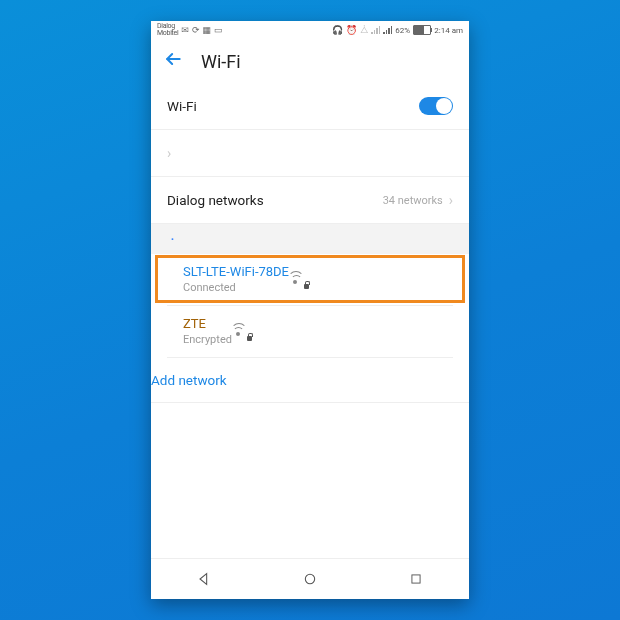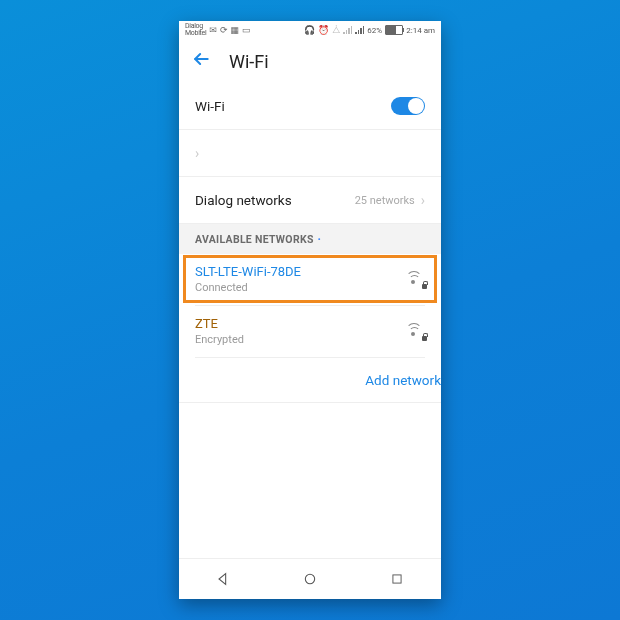--- a/index.html
+++ b/index.html
@@ -1,17 +1,17 @@
 <!DOCTYPE html>
 <html><head>
 <meta charset="utf-8">
 <style>
   html,body{margin:0;padding:0;width:620px;height:620px;font-family:-apple-system,BlinkMacSystemFont,"Segoe UI",Roboto,Helvetica,Arial,sans-serif;overflow:hidden;}
   .bg{width:620px;height:620px;background:linear-gradient(160deg,#0a8fd9 0%,#0b88d8 25%,#0c7fd6 55%,#0d78d4 100%);display:flex;align-items:center;justify-content:center;}
-  .phone{width:262px;height:578px;background:#ffffff;box-shadow:0 6px 18px rgba(0,0,0,.35);display:flex;flex-direction:column;position:relative;}
+  .phone{width:318px;height:578px;background:#ffffff;box-shadow:0 6px 18px rgba(0,0,0,.35);display:flex;flex-direction:column;position:relative;}
   
   .status{height:18px;background:#fff;display:flex;align-items:center;justify-content:space-between;padding:0 6px;font-size:8px;color:#555;}
   .s-left{display:flex;align-items:center;gap:3px;}
   .s-left .carrier{font-size:7px;line-height:7px;letter-spacing:-.3px;}
   .gicon{font-size:9px;line-height:1;color:#666;}
   .s-right{display:flex;align-items:center;gap:3px;}
   .batt{display:inline-block;width:16px;height:8px;border:1px solid #666;border-radius:1px;position:relative;}
   .batt::after{content:"";position:absolute;right:-2px;top:2px;width:1.5px;height:4px;background:#666;}
   .batt i{display:block;height:100%;background:#666;width:62%;}
   .sigbars{display:inline-flex;align-items:flex-end;gap:1px;height:8px;}
@@ -26,29 +26,29 @@
   .row .lbl{font-size:13.5px;color:#222;}
   .row .trail{display:flex;align-items:center;gap:6px;color:#aaa;font-size:11px;}
   .chev{color:#ccc;font-size:14px;}
   
   .tog{width:34px;height:18px;border-radius:9px;background:#1e88e5;position:relative;}
   .tog::after{content:"";position:absolute;right:1px;top:1px;width:16px;height:16px;background:#fff;border-radius:50%;}
   
   .sect{background:#f3f3f3;height:30px;display:flex;align-items:center;padding:0 16px;font-size:10.5px;font-weight:700;color:#6b6b6b;letter-spacing:.3px;}
   .sect sup{color:#3a86ff;margin-left:4px;font-size:8px;}
   
-  .net{display:flex;align-items:center;justify-content:space-between;padding:10px 16px;background:#fff;border-bottom:1px solid transparent;}
+  .net{display:flex;align-items:center;padding:10px 32px;background:#fff;border-bottom:1px solid transparent;}
   .net .txt{display:flex;flex-direction:column;}
   .net .ssid{font-size:13px;color:#a16207;}
   .net.active .ssid{color:#1e88e5;}
   .net .sub{font-size:11px;color:#9a9a9a;margin-top:2px;}
   .highlight{position:relative;}
   .highlight::after{content:"";position:absolute;left:4px;right:4px;top:1px;bottom:1px;border:3px solid #f0891f;pointer-events:none;}
   .divider{height:1px;background:#eee;margin:0 16px;}
-  .addnet{text-align:right;padding:14px 0;color:#1e88e5;font-size:13.5px;border-bottom:1px solid #eee;background:#fff;}
+  .addnet{text-align:left;padding:14px 0;color:#1e88e5;font-size:13.5px;border-bottom:1px solid #eee;background:#fff;}
   .fill{flex:1;background:#fff;}
   
   .wifi-sec{position:relative;width:18px;height:16px;}
   .wifi-sec .arc{position:absolute;border:1.2px solid #888;border-color:#888 transparent transparent transparent;border-radius:50%;}
   .wifi-sec .a1{width:4px;height:4px;left:4px;top:9px;background:#888;border:none;border-radius:50%;}
   .wifi-sec .a2{width:9px;height:9px;left:1.5px;top:4px;}
   .wifi-sec .a3{width:14px;height:14px;left:-1px;top:0;}
   .wifi-sec .lock{position:absolute;right:-2px;bottom:-2px;width:5px;height:5px;background:#555;border-radius:1px;}
   .wifi-sec .lock::before{content:"";position:absolute;top:-3px;left:1px;width:3px;height:3px;border:1px solid #555;border-bottom:none;border-radius:2px 2px 0 0;}
   
@@ -111,27 +111,26 @@
 
     <div class="row">
       <span class="trail">
           <span class="chev">›</span>
         </span>
     </div>
 
     <div class="row">
       <span class="lbl">Dialog networks</span>
       <span class="trail">
-        <span>25 networks</span>
+        <span>34 networks</span>
         <span class="chev">›</span>
       </span>
     </div>
 
     <div class="sect">
-      <span>AVAILABLE NETWORKS</span>
         <sup>•</sup>
     </div>
 
     <div class="net active highlight">
       <div class="txt">
         <span class="ssid">SLT-LTE-WiFi-78DE</span>
         <span class="sub">Connected</span>
       </div>
       <span class="wifi-sec">
         <span class="arc a3"></span>

